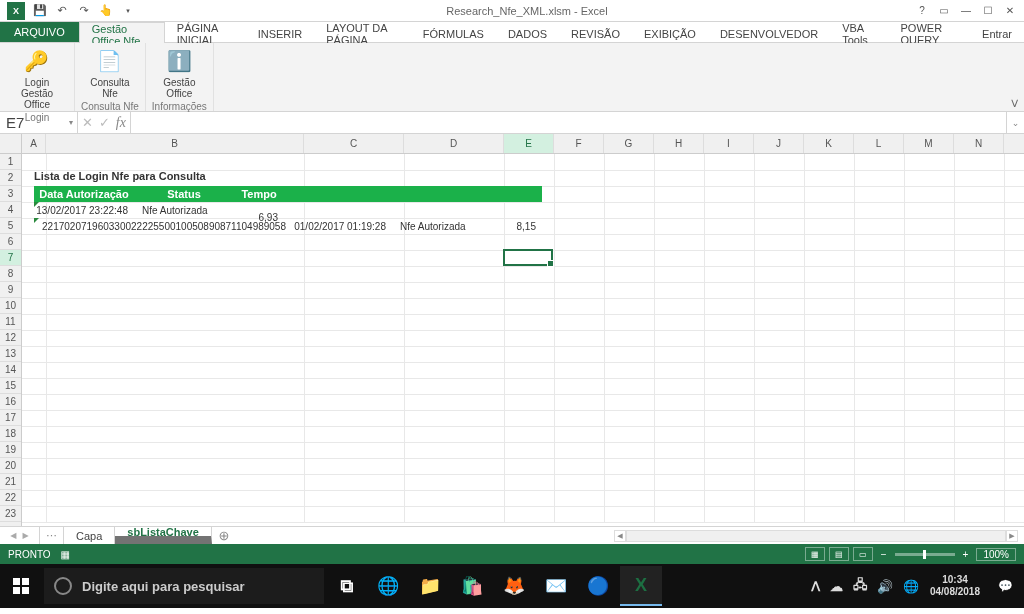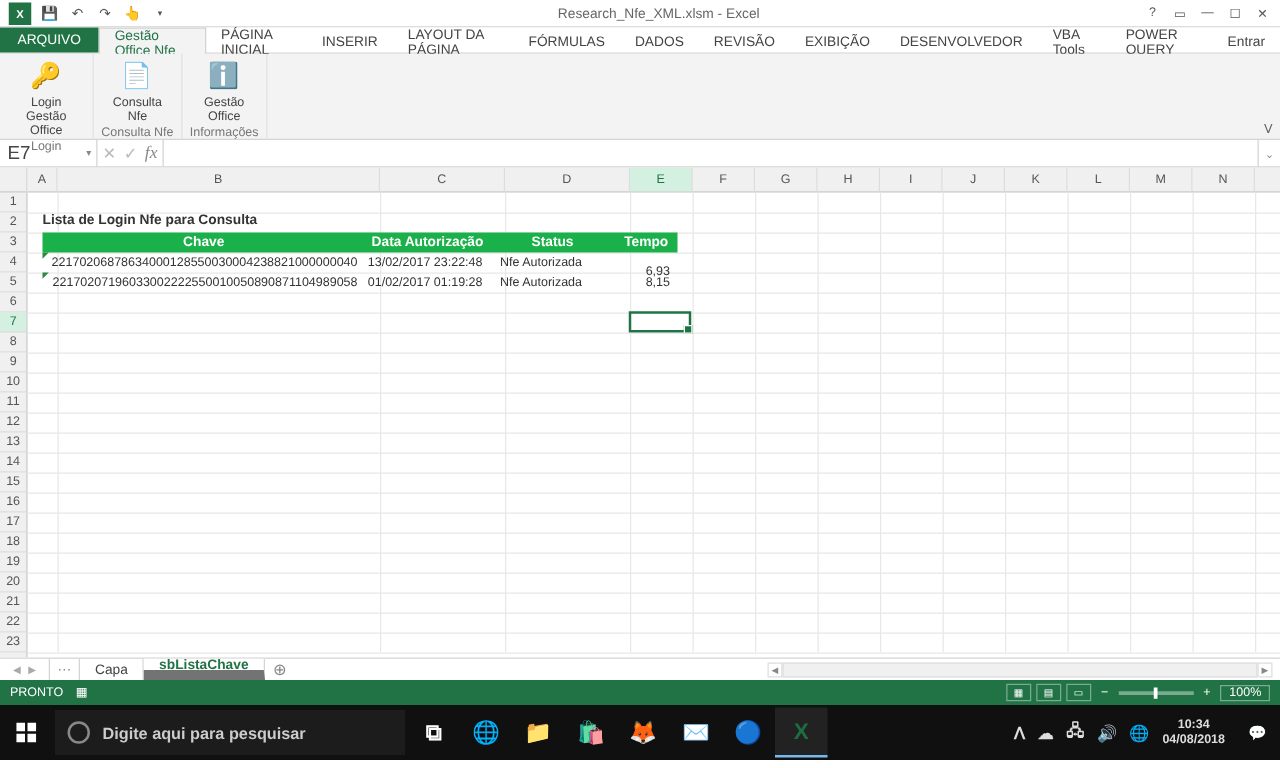--- a/index.html
+++ b/index.html
@@ -254,29 +254,27 @@
           <div class="row-line" style="top: 304px;"></div>
           <div class="row-line" style="top: 320px;"></div>
           <div class="row-line" style="top: 336px;"></div>
           <div class="row-line" style="top: 352px;"></div>
           <div class="row-line" style="top: 368px;"></div>
         </div>
 
       <div class="data-title">Lista de Login Nfe para Consulta</div>
 
       <div class="data-header" style="width:508px;">
-        <div class="hc" style="width:258px;">Chave</div>
         <div class="hc" style="width:100px;">Data Autorização</div>
         <div class="hc" style="width:100px;">Status</div>
         <div class="hc" style="width:50px;">Tempo</div>
       </div>
 
       <div class="green-tick" style="top:48px;left:12px;"></div>
       <div class="data-row" style="top:48px;width:508px;">
-        <div class="dc right" style="width:258px;">22170206878634000128550030004238821000000040</div>
         <div class="dc right" style="width:100px;">13/02/2017 23:22:48</div>
         <div class="dc left" style="width:100px;padding-left:8px;">Nfe Autorizada</div>
         <div class="dc right" style="width:50px;margin-top:14px;">6,93</div>
       </div>
 
       <div class="green-tick" style="top:64px;left:12px;"></div>
       <div class="data-row" style="top:64px;width:508px;">
         <div class="dc right" style="width:258px;">22170207196033002222550010050890871104989058</div>
         <div class="dc right" style="width:100px;">01/02/2017 01:19:28</div>
         <div class="dc left" style="width:100px;padding-left:8px;">Nfe Autorizada</div>

